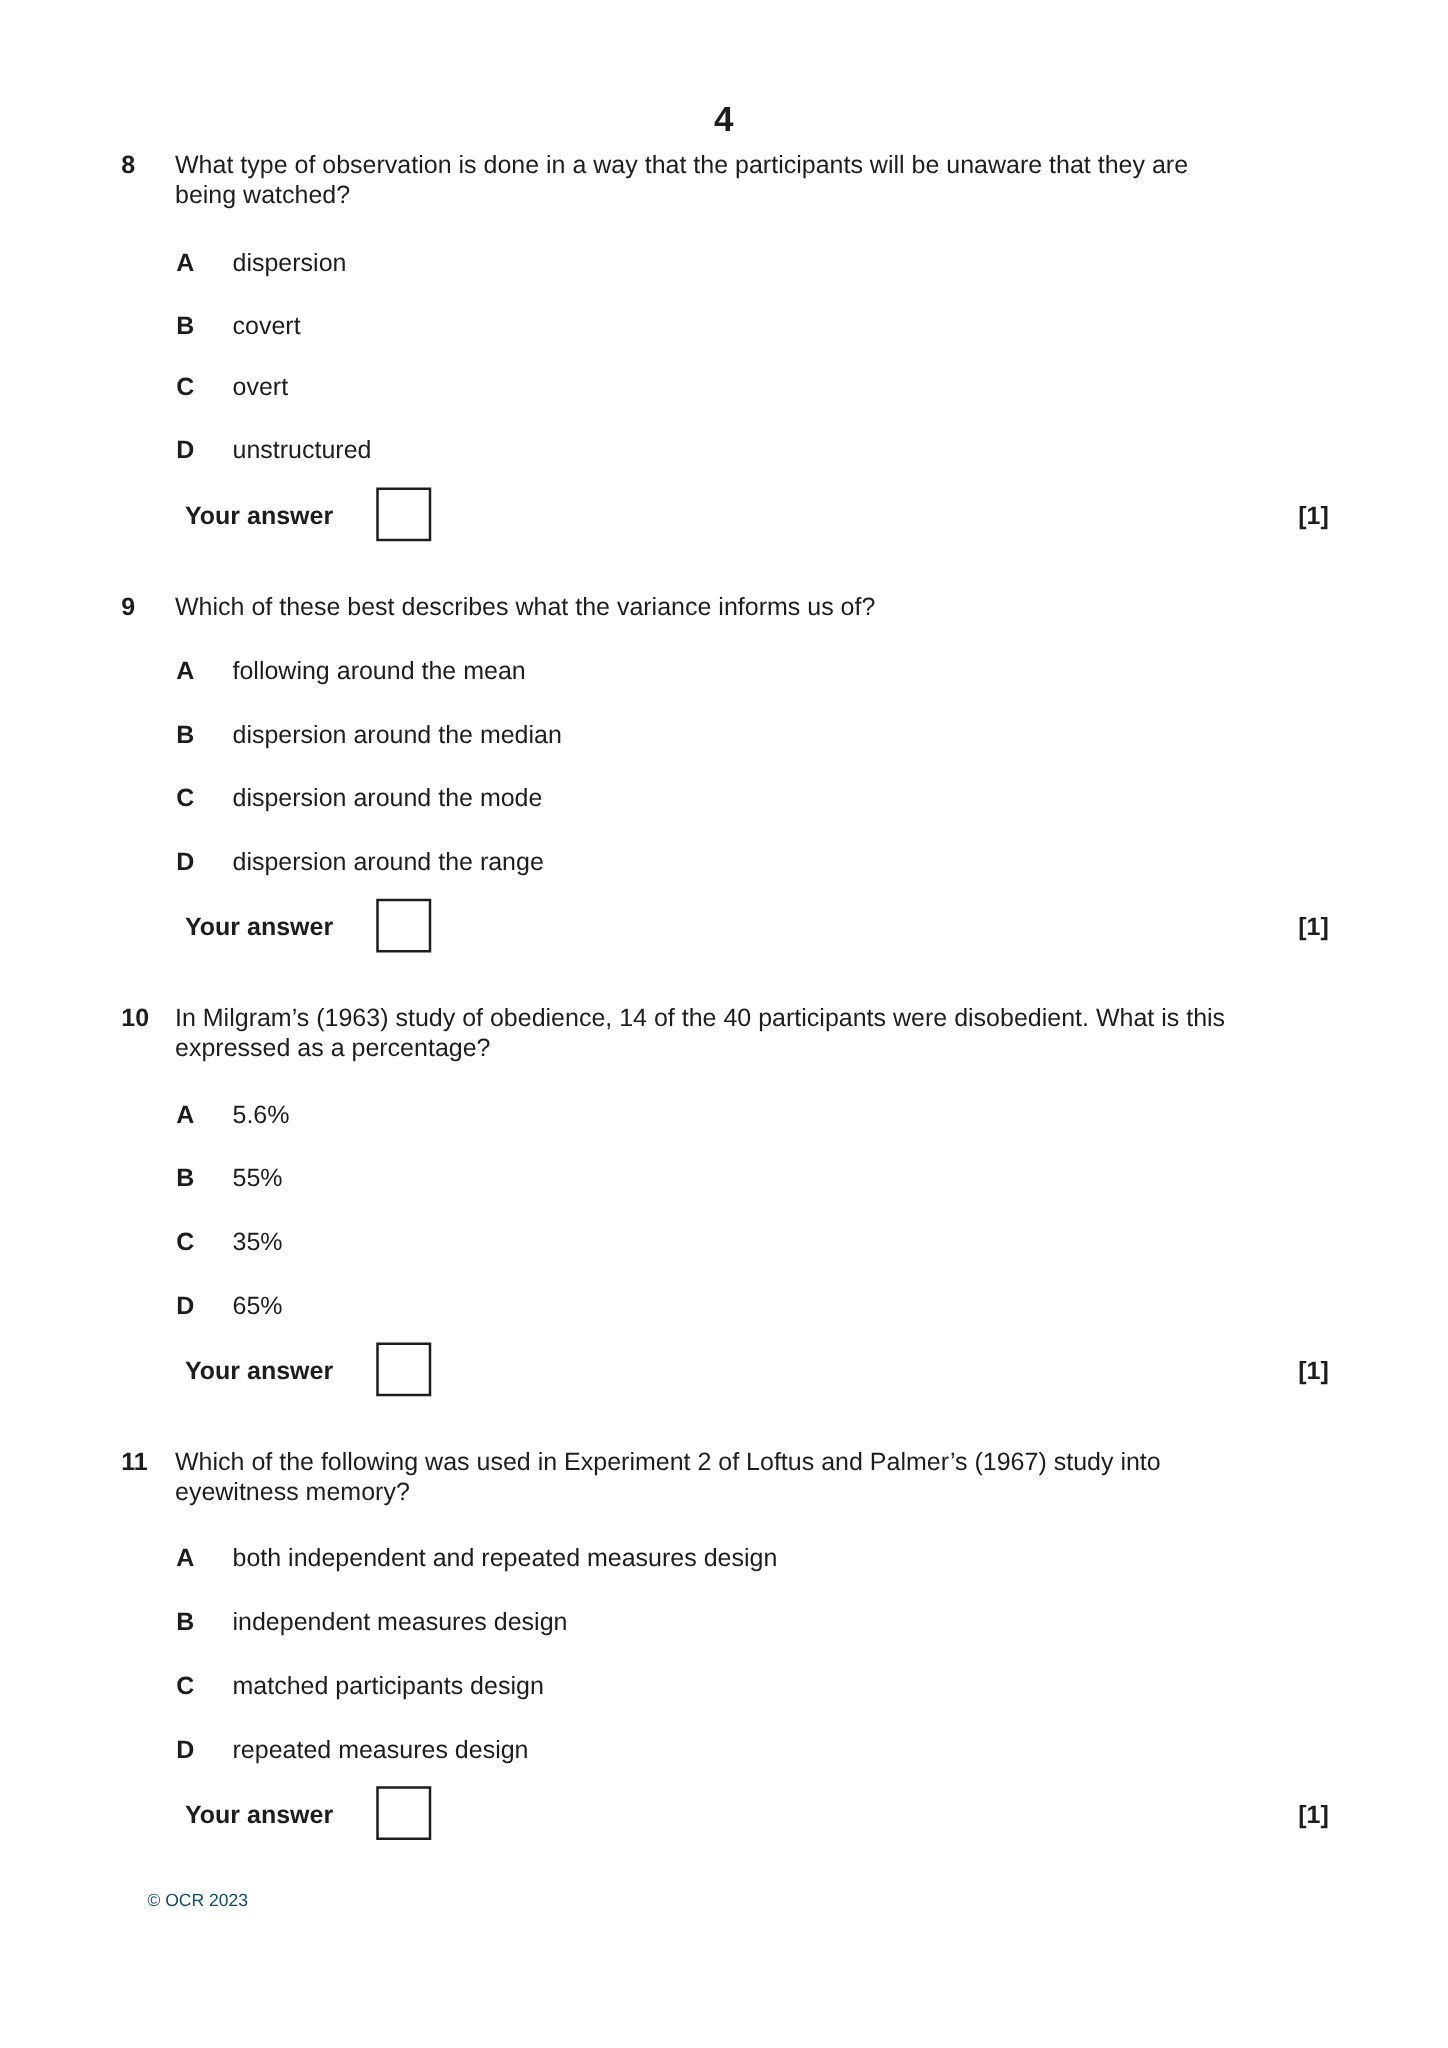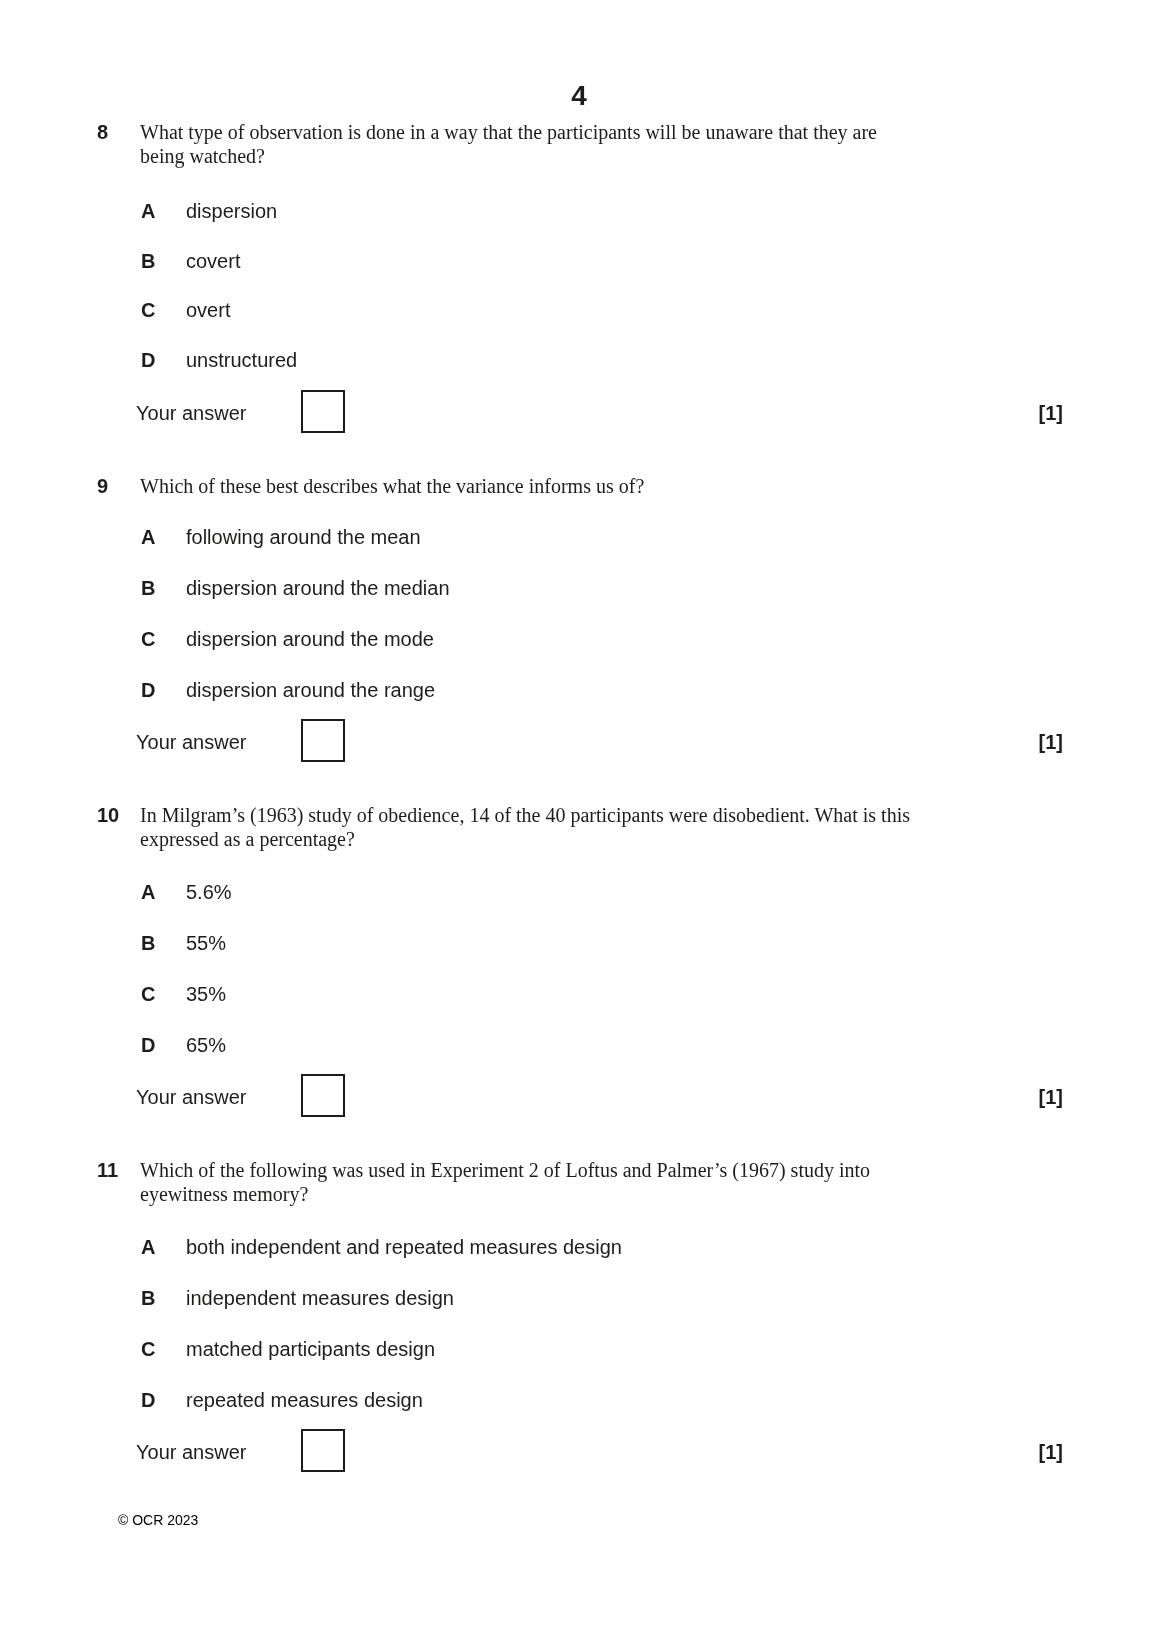--- a/index.html
+++ b/index.html
@@ -19,48 +19,47 @@
     font-size: 28px; font-weight: 700; line-height: 32px;
   }
   .qnum {
     left: 97px; width: 40px;
     font-size: 20px; font-weight: 700; line-height: 24px;
   }
   .stem {
     left: 140px; width: 890px;
     font-size: 20px; line-height: 24px;
     white-space: pre-line;
-    font-family: Liberation Serif, serif;
   }
   .opt-letter {
     left: 141px; width: 36px;
     font-size: 20px; font-weight: 700; line-height: 24px;
   }
   .opt-text {
     left: 186px; width: 840px;
     font-size: 20px; line-height: 24px;
   }
   .ya-label {
-    left: 136px; width: 160px;
-    font-size: 20px; line-height: 24px;
+    left: 148px; width: 160px;
+    font-size: 20px; line-height: 24px; font-weight: bold;
   }
   .answer-box {
     left: 301px; width: 40px; height: 39px;
     border: 2px solid #1d1d1b;
     background: #ffffff;
   }
   .mark {
     right: 95px; width: 80px;
     text-align: right;
     font-size: 20px; font-weight: 700; line-height: 24px;
   }
   .footer {
     left: 118px;
     font-size: 14px; line-height: 17px;
-    color: #000000;
+    color: #0c4a6e;
   }
 </style>
 </head>
 <body>
 
 <div id="page">
 
   <div class="abs page-num" style="top:80px">4</div>
 
   <div>

